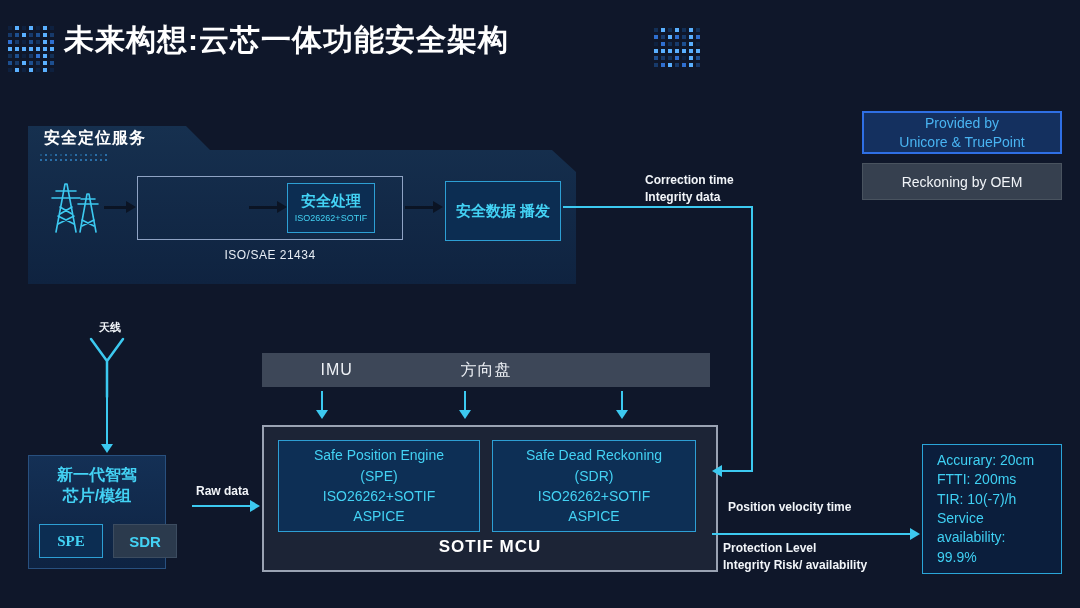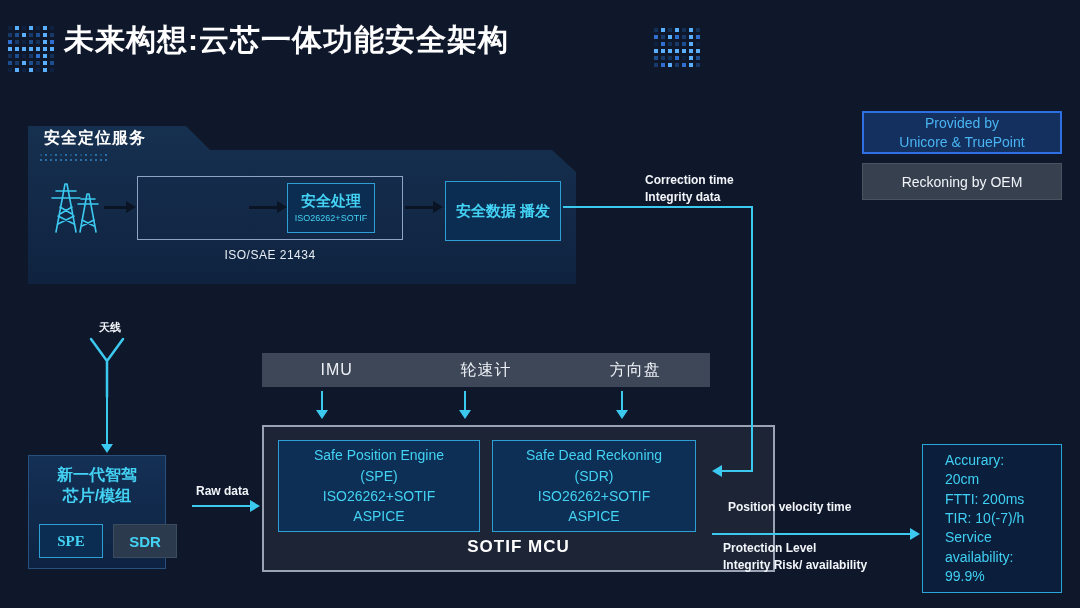--- a/index.html
+++ b/index.html
@@ -67,33 +67,33 @@
   .chip-sdr{left:84px;top:68px;background:#2b3a4d;border:1px solid #3c4c60;}
 
   
   .sensor-bar{
     left:262px;top:353px;width:448px;height:34px;background:#3d4758;
     display:grid;grid-template-columns:1fr 1fr 1fr;align-items:center;
     color:#eef1f6;font-size:16px;text-align:center;letter-spacing:1px;
   }
 
   
-  .mcu-box{left:262px;top:425px;width:513px;height:147px;background:#1c2436;border:2px solid #9aa3b3;}
+  .mcu-box{left:262px;top:425px;width:456px;height:147px;background:#1c2436;border:2px solid #9aa3b3;}
   .mcu-inner{
     background:#0d2f55;border:1px solid #2d9fd4;color:var(--cyan-text);
     display:flex;align-items:center;justify-content:center;text-align:center;
     font-size:14px;line-height:1.45;white-space:pre-line;
   }
   .mcu-label{left:0;top:110px;width:100%;text-align:center;color:#ffffff;font-size:17px;font-weight:bold;letter-spacing:1px;}
 
   
   .results-box{
     left:922px;top:444px;width:140px;
     background:#0b1e3c;border:1px solid #2aa5d8;color:#3fd0f3;
-    font-size:14px;line-height:1.38;padding:6px 22px;white-space:pre-line;
+    font-size:14px;line-height:1.38;padding:6px 14px;white-space:pre-line;
   }
 </style>
 </head>
 <body>
 
 <div class="stage">
 
   <div class="abs" style="left: 8px; top: 26px; display: grid; grid-template-columns: repeat(7, 4px); gap: 3px;">
       <div style="width: 4px; height: 4px; background: rgb(14, 33, 64);"></div>
       <div style="width: 4px; height: 4px; background: rgb(90, 176, 255);"></div>
@@ -273,21 +273,20 @@
     <div class="abs chip-sub chip-spe">SPE</div>
     <div class="abs chip-sub chip-sdr">SDR</div>
   </div>
 
   <div class="abs flow-label" style="left:196px;top:483px">Raw data</div>
   <div class="abs hline" style="left:192px;top:505px;width:58px"></div>
   <div class="abs tri tri-right" style="left:250px;top:500px"></div>
 
   <div class="abs sensor-bar">
     <span>IMU</span>
-    <span>轮速计</span>
     <span>方向盘</span>
   </div>
 
   <div class="abs vline" style="left:321px;top:391px;height:20px"></div>
   <div class="abs tri tri-down" style="left:316px;top:410px"></div>
   <div class="abs vline" style="left:464px;top:391px;height:20px"></div>
   <div class="abs tri tri-down" style="left:459px;top:410px"></div>
   <div class="abs vline" style="left:621px;top:391px;height:20px"></div>
   <div class="abs tri tri-down" style="left:616px;top:410px"></div>
 

